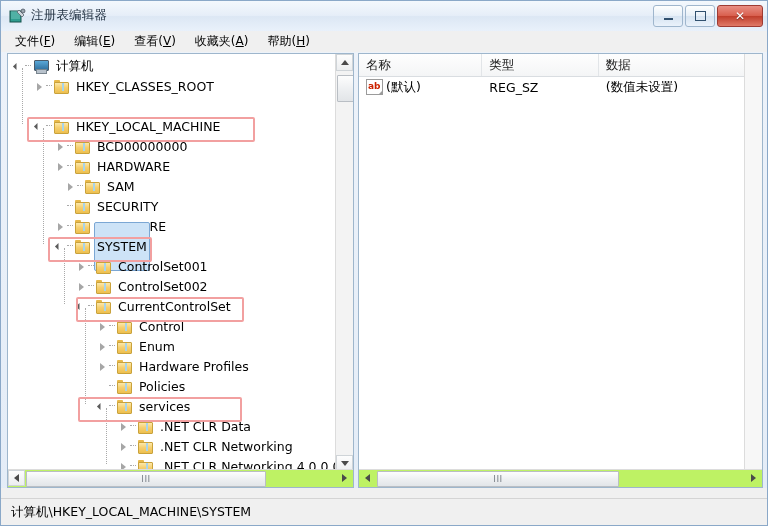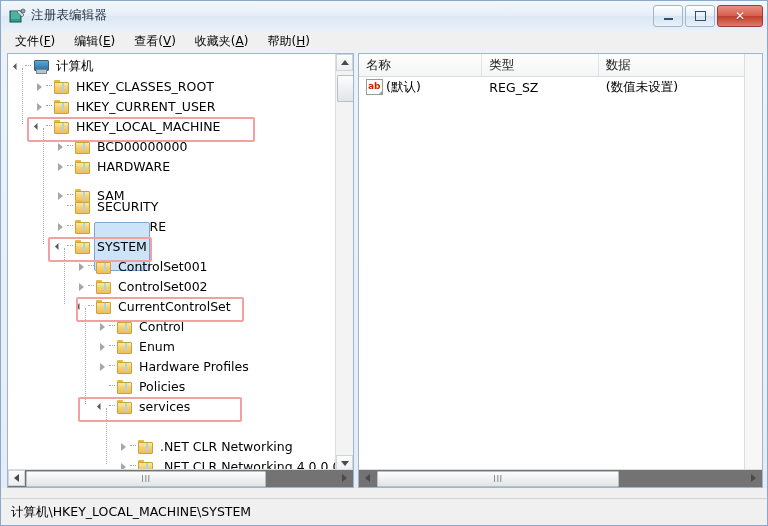--- a/index.html
+++ b/index.html
@@ -158,21 +158,21 @@
     pointer-events: none;
   }
 
   
   .vsb {
     position: absolute; right: 0; top: 0; width: 17px;
     background: #f3f3f3; border-left: 1px solid #dcdcdc;
   }
   .hsb {
     position: absolute; left: 0; bottom: 0; height: 17px;
-    background: #737373; border-top: 1px solid #dcdcdc;
+    background: #bef264; border-top: 1px solid #dcdcdc;
   }
   .sb-btn {
     position: absolute; background: linear-gradient(180deg,#fdfdfd,#eceef0);
     border: 1px solid #cfd4d8; box-sizing: border-box;
     display: flex; align-items: center; justify-content: center;
   }
   .sb-thumb {
     position: absolute;
     background: linear-gradient(180deg,#fdfdfd 0%,#eef0f2 50%,#e2e5e8 100%);
     border: 1px solid #b9bec4; border-radius: 1px;
@@ -283,30 +283,20 @@
         <div class="trow" style="top: 22px; left: 25px;">
           <span class="expander collapsed"></span>
           <span class="dotconn"></span>
           <span class="folder">
             <span class="tab"></span>
             <span class="body"></span>
             <span class="spine"></span>
           </span>
           <span class="tlabel">HKEY_CLASSES_ROOT</span>
         </div>
-        <div class="trow" style="top: 42px; left: 25px;">
-          <span class="expander collapsed"></span>
-          <span class="dotconn"></span>
-          <span class="folder">
-            <span class="tab"></span>
-            <span class="body"></span>
-            <span class="spine"></span>
-          </span>
-          <span class="tlabel">HKEY_CURRENT_USER</span>
-        </div>
         <div class="trow" style="top: 62px; left: 25px;">
           <span class="expander expanded"></span>
           <span class="dotconn"></span>
           <span class="folder">
             <span class="tab"></span>
             <span class="body"></span>
             <span class="spine"></span>
           </span>
           <span class="tlabel">HKEY_LOCAL_MACHINE</span>
         </div>
@@ -323,21 +313,21 @@
         <div class="trow" style="top: 102px; left: 46px;">
           <span class="expander collapsed"></span>
           <span class="dotconn"></span>
           <span class="folder">
             <span class="tab"></span>
             <span class="body"></span>
             <span class="spine"></span>
           </span>
           <span class="tlabel">HARDWARE</span>
         </div>
-        <div class="trow" style="top: 122px; left: 46px; margin-top: 9px;">
+        <div class="trow" style="top: 122px; left: 56px;">
           <span class="expander collapsed"></span>
           <span class="dotconn"></span>
           <span class="folder">
             <span class="tab"></span>
             <span class="body"></span>
             <span class="spine"></span>
           </span>
           <span class="tlabel">SAM</span>
         </div>
         <div class="trow" style="top: 142px; left: 46px;">
@@ -442,20 +432,30 @@
         </div>
         <div class="trow" style="top: 342px; left: 88px;">
           <span class="expander expanded"></span>
           <span class="dotconn"></span>
           <span class="folder">
             <span class="tab"></span>
             <span class="body"></span>
             <span class="spine"></span>
           </span>
           <span class="tlabel">services</span>
+        </div>
+        <div class="trow" style="top: 362px; left: 109px;">
+          <span class="expander collapsed"></span>
+          <span class="dotconn"></span>
+          <span class="folder">
+            <span class="tab"></span>
+            <span class="body"></span>
+            <span class="spine"></span>
+          </span>
+          <span class="tlabel">.NET CLR Data</span>
         </div>
         <div class="trow" style="top: 382px; left: 109px;">
           <span class="expander collapsed"></span>
           <span class="dotconn"></span>
           <span class="folder">
             <span class="tab"></span>
             <span class="body"></span>
             <span class="spine"></span>
           </span>
           <span class="tlabel">.NET CLR Networking</span>

